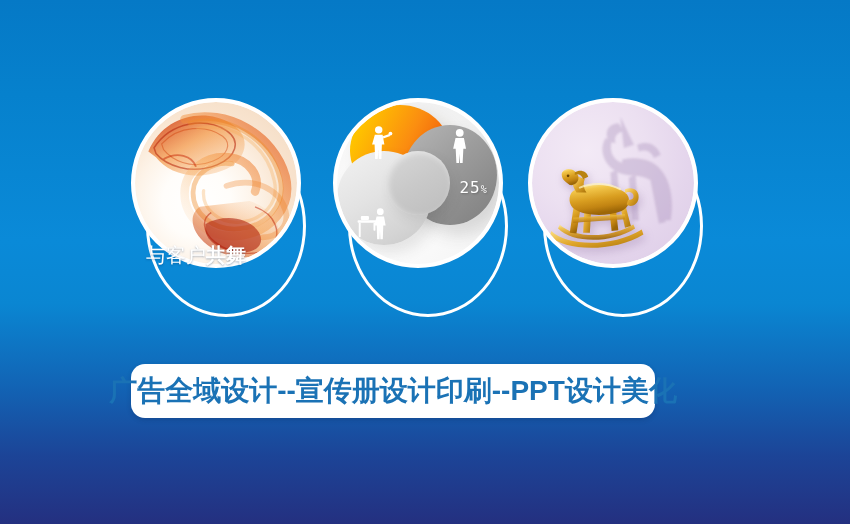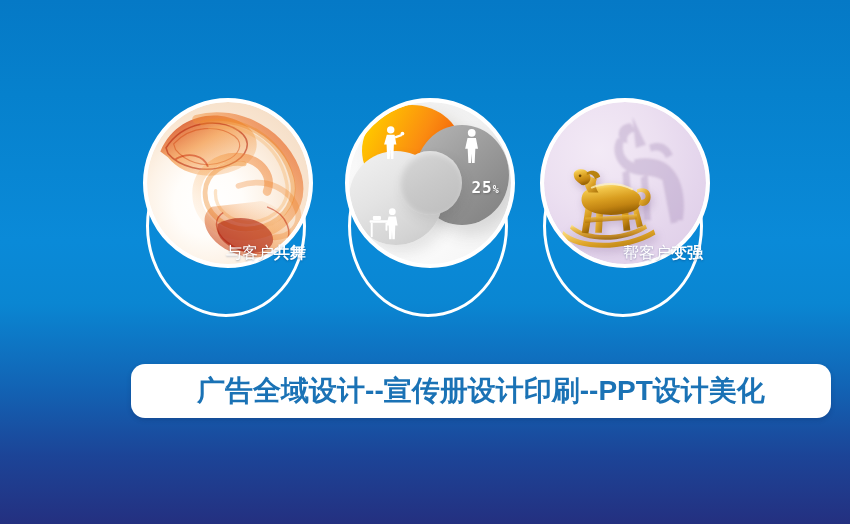--- a/index.html
+++ b/index.html
@@ -52,29 +52,28 @@
     width: 160px;
     height: 182px;
     border-radius: 50%;
     border: 3px solid #ffffff;
     background: transparent;
   }
 
   
   .disc {
     position: absolute;
-    left: 15px;
+    left: 3px;
     top: 8px;
     width: 170px;
     height: 170px;
     border-radius: 50%;
     border: 4px solid #ffffff;
     overflow: hidden;
     background: #ffffff;
-    font-weight: bold;
   }
   .disc-inner {
     position: absolute;
     inset: 0;
     border-radius: 50%;
     overflow: hidden;
   }
 
   
   .smoke-bg {
@@ -150,36 +149,36 @@
     width: 62%; height: 50%;
     filter: drop-shadow(2px 4px 4px rgba(120,90,140,0.35));
   }
 
   
   .caption {
     position: absolute;
     left: 18px;
     top: 155px;
     width: 160px;
-    text-align: right;
+    text-align: left;
     color: #ffffff;
-    font-size: 16px;
+    font-size: 20px;
     line-height: 1;
     white-space: nowrap;
     text-shadow: 0 1px 2px rgba(0,40,90,0.35);
   }
   .caption .lead { font-weight: 400; letter-spacing: 0px; }
   .caption .emph { font-weight: 700; letter-spacing: 0px; }
 
   
   .banner {
     position: absolute;
     left: 131px;
     top: 364px;
-    width: 700px;
+    width: 524px;
     height: 54px;
     background: #ffffff;
     border-radius: 14px;
     display: flex;
     align-items: center;
     justify-content: center;
     box-shadow: 0 2px 5px rgba(0,20,60,0.18);
   }
   .banner-text {
     color: #1a72b5;
@@ -349,23 +348,20 @@
 
                   <path d="M38 12 C52 6 72 6 86 14" fill="none" stroke="#fff3bd" stroke-opacity=".75" stroke-width="2.4" stroke-linecap="round"></path>
                 </g>
               </svg>
             </div>
 
           </div>
         </div>
       </div>
 
-      <div class="caption">
-        <span class="lead">帮客户</span><span class="emph">变强</span>
-      </div>
     </div>
 
   </div>
 
   <div class="banner">
     <span class="banner-text">广告全域设计--宣传册设计印刷--PPT设计美化</span>
   </div>
 
 </div>
 

